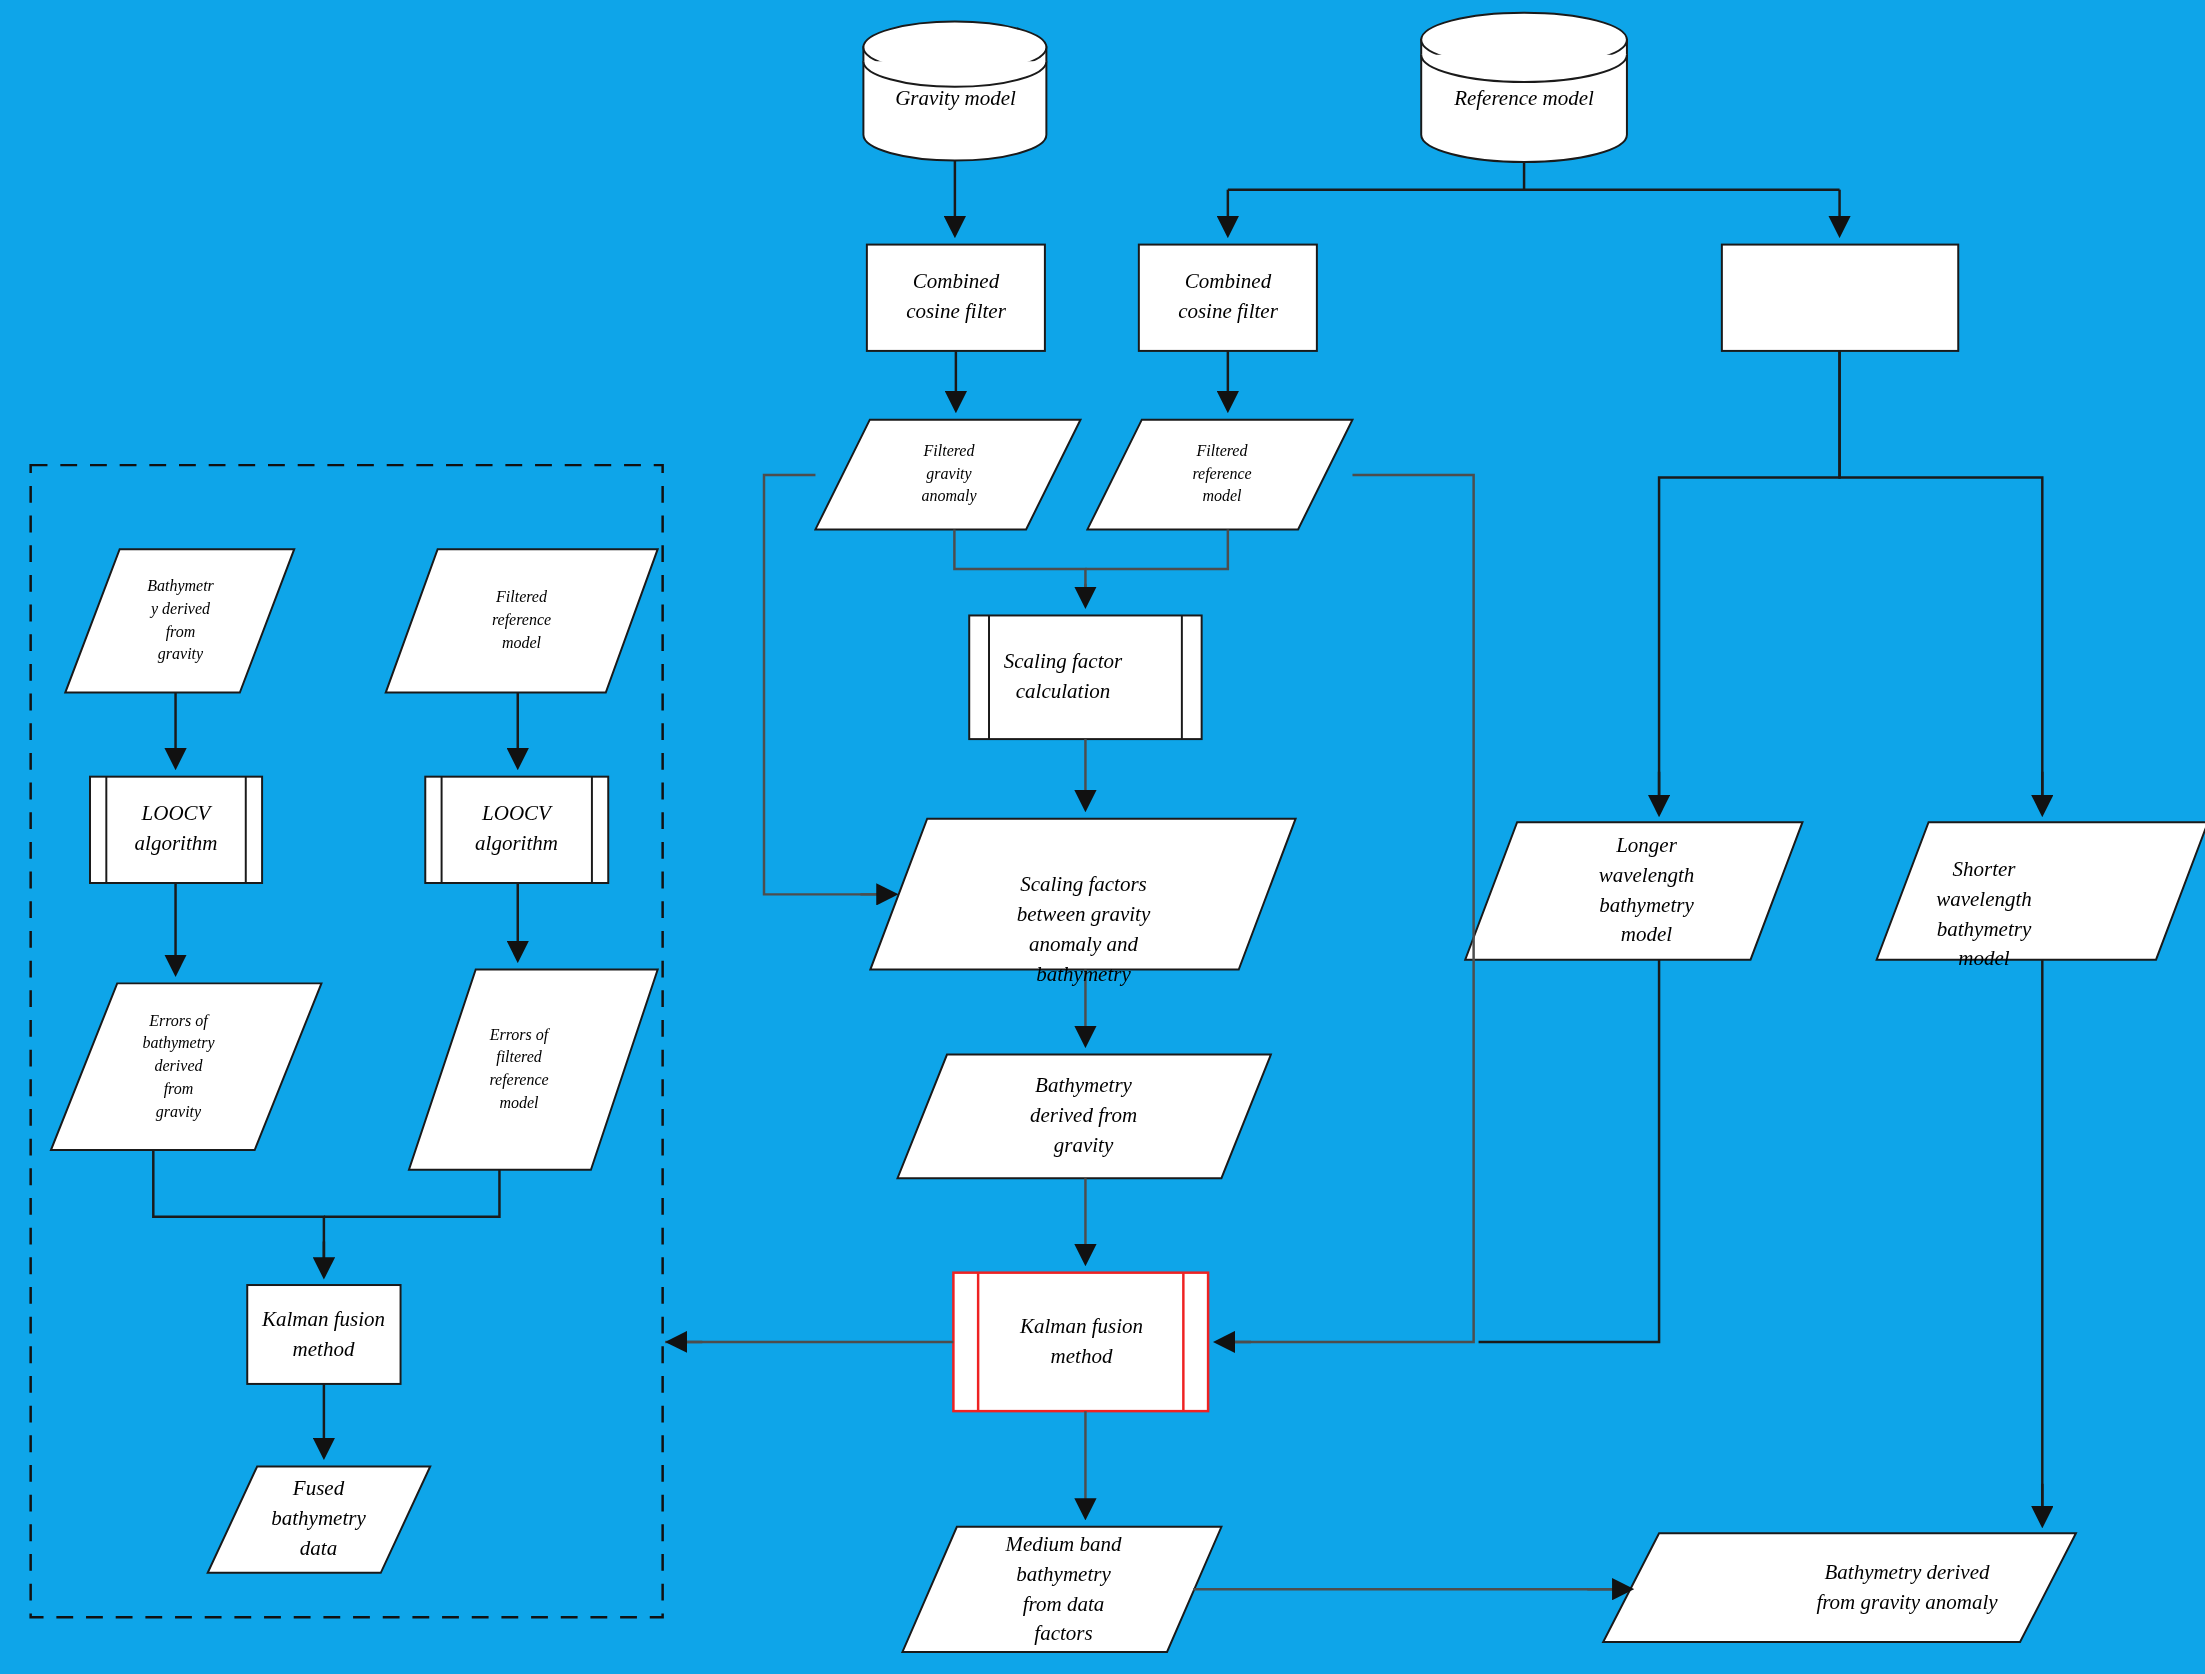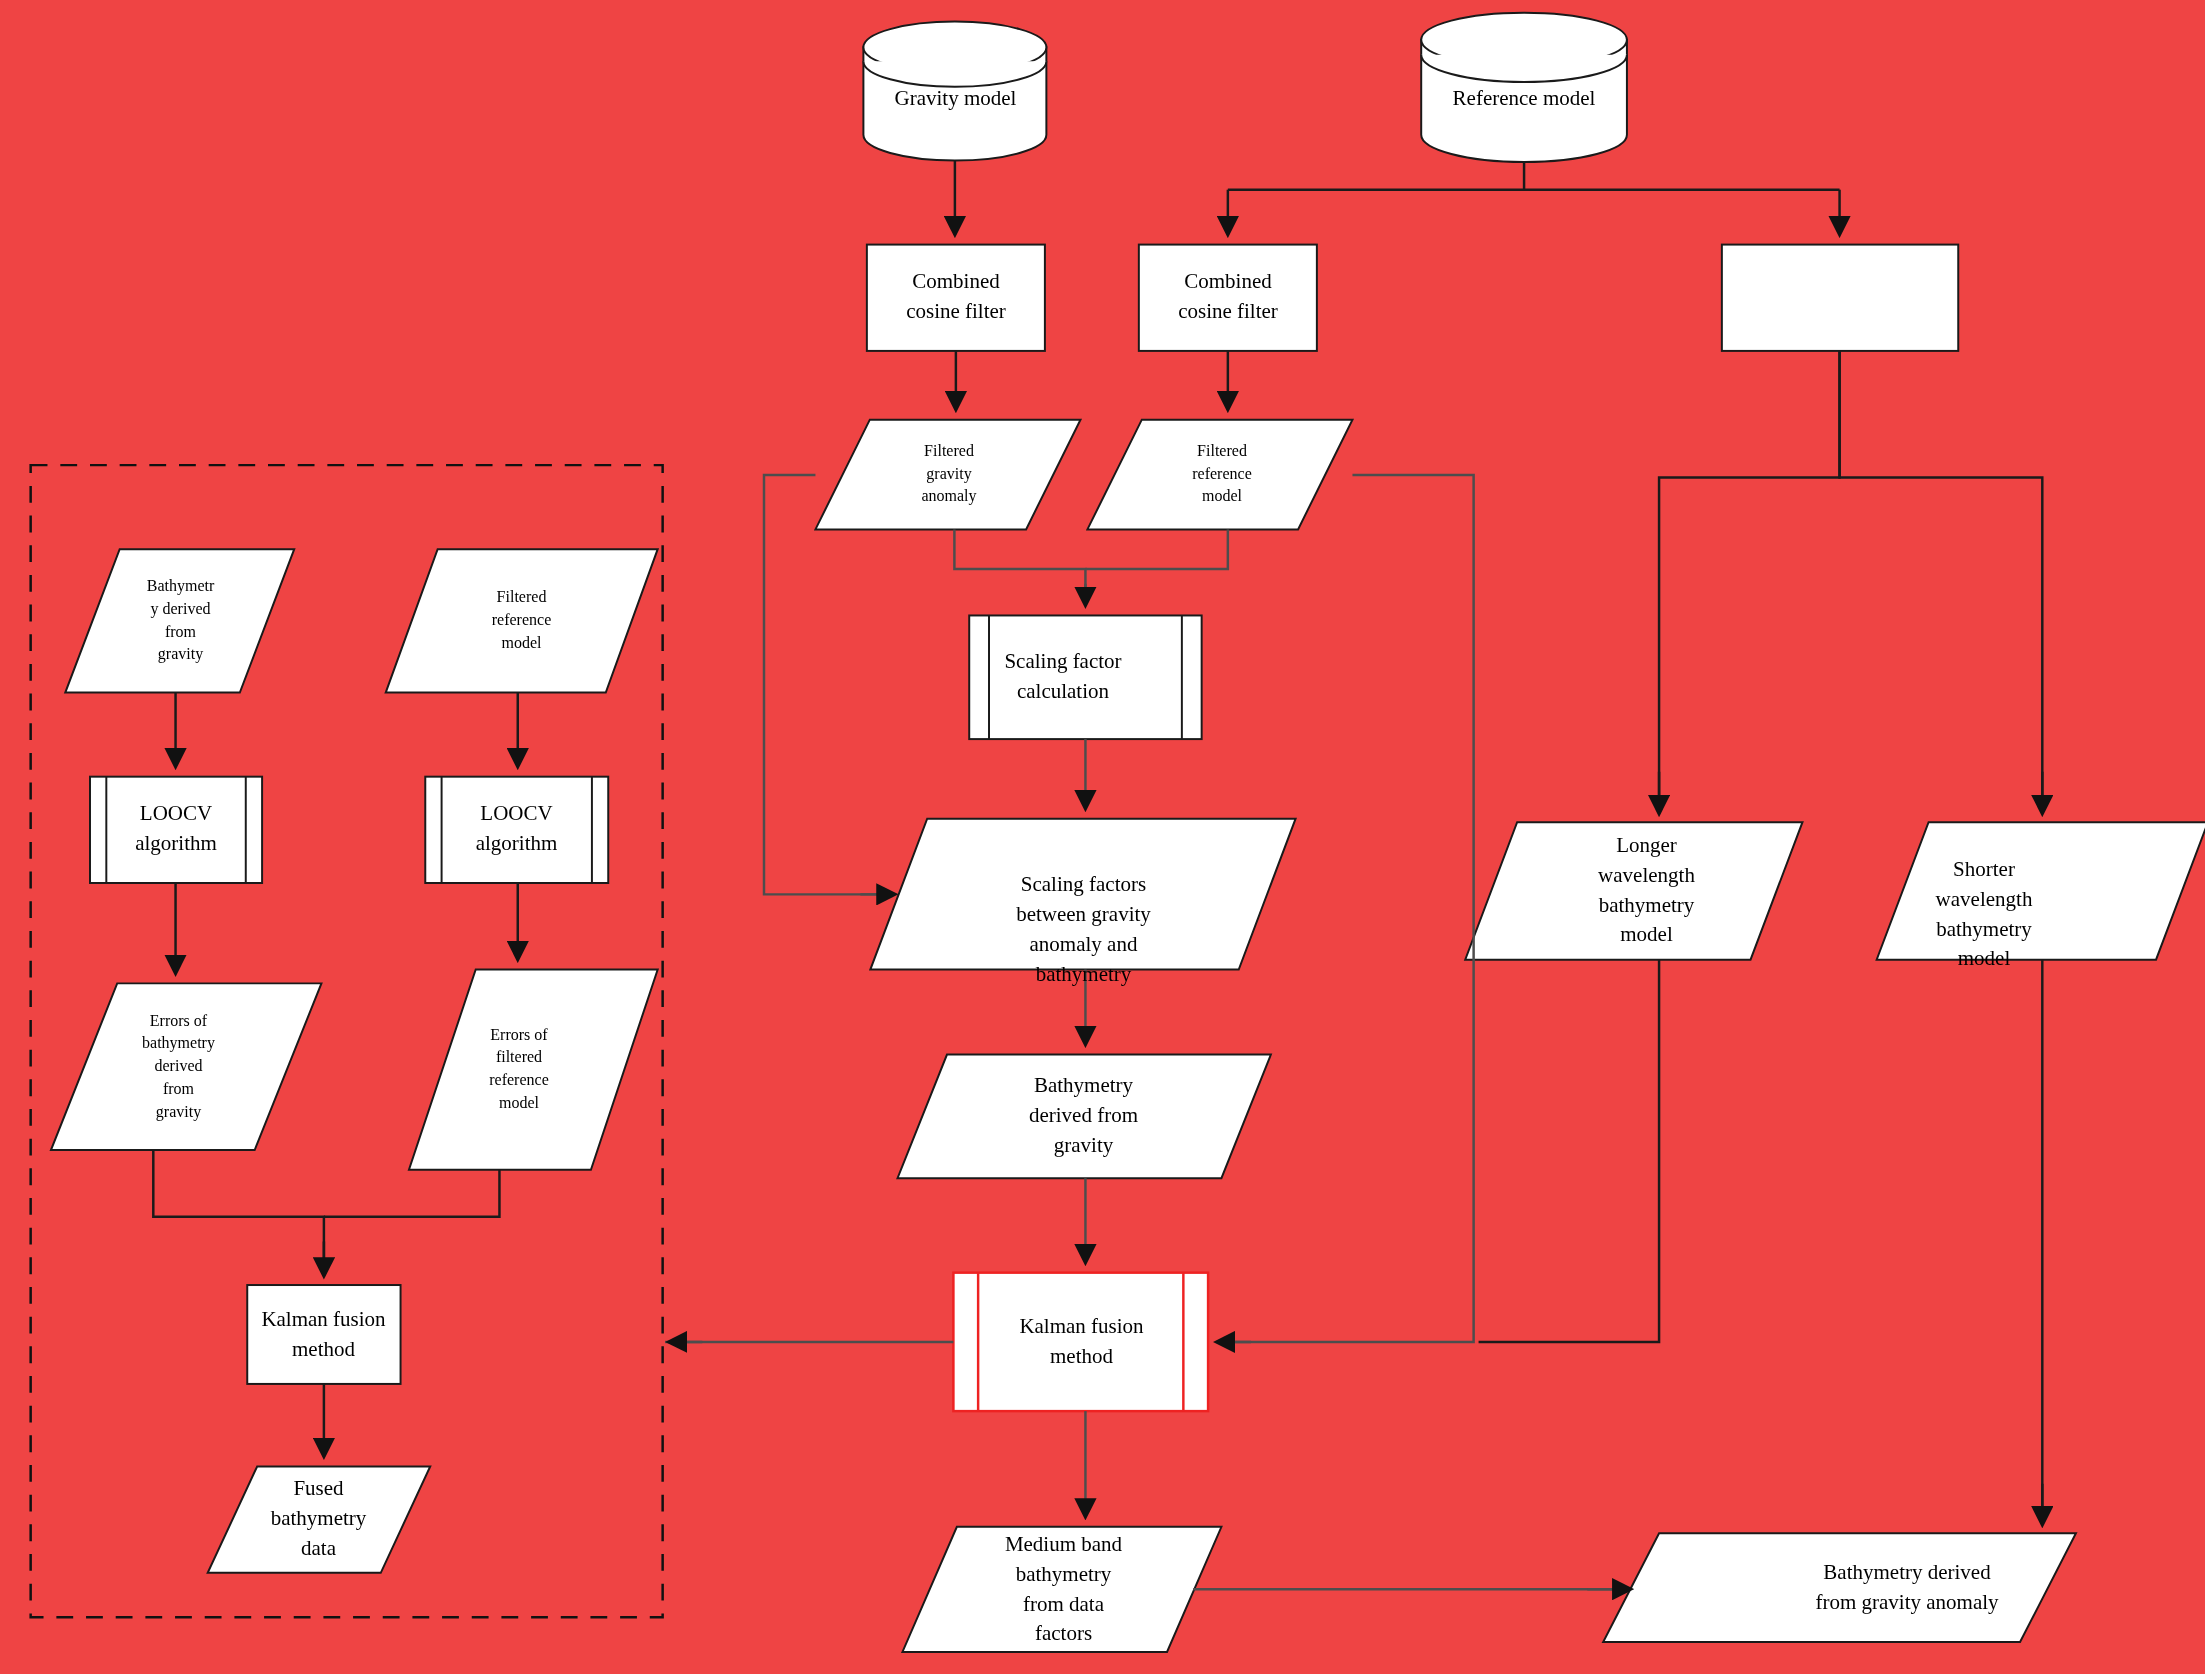--- a/index.html
+++ b/index.html
@@ -5,22 +5,23 @@
 <style>
   html, body {
     margin: 0;
     padding: 0;
     background: #ffffff;
   }
   #root {
     position: relative;
     width: 2205px;
     height: 1675px;
-    background: #ef4444;
+    background: #0ea5e9;
     font-family: "Liberation Serif", "DejaVu Serif", serif;
+    font-style: italic;
   }
   svg.canvas {
     position: absolute;
     top: 0;
     left: 0;
     width: 2205px;
     height: 1675px;
     overflow: visible;
   }
   .shape-stroke {

